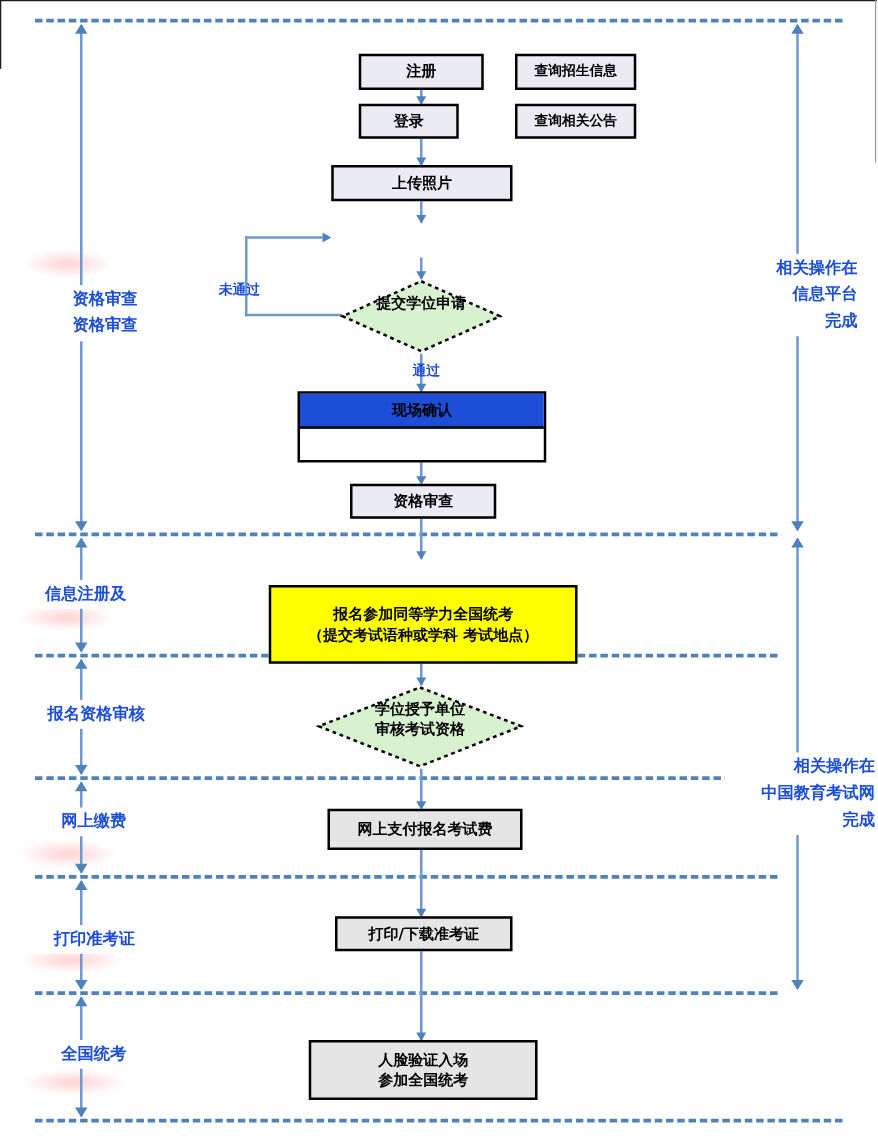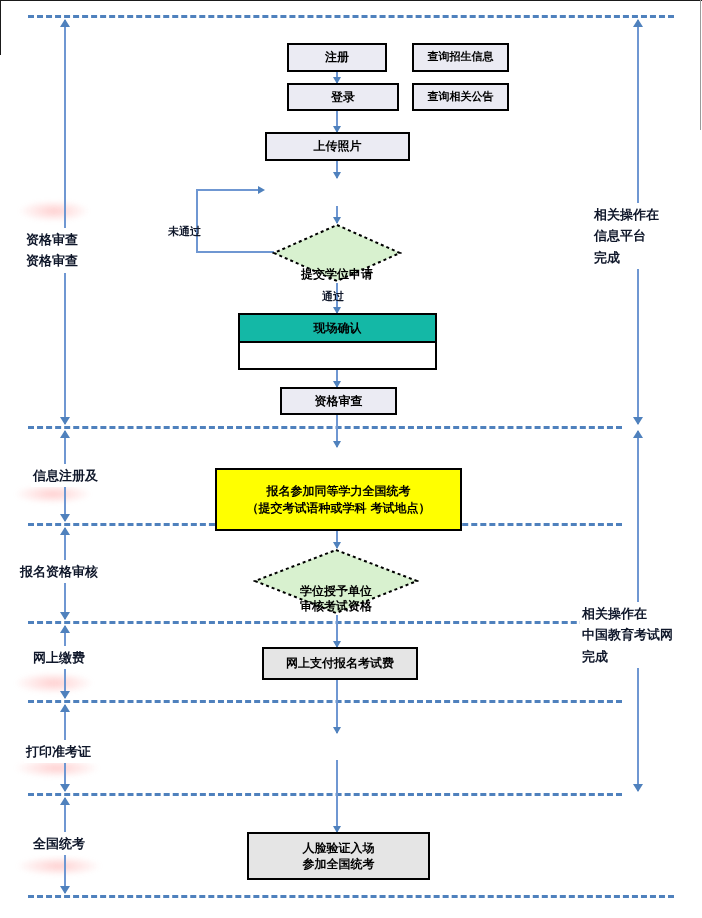--- a/index.html
+++ b/index.html
@@ -22,30 +22,30 @@
   .flow-arrow .down{position:absolute;bottom:-1px;left:-3px;width:0;height:0;border-left:4px solid transparent;border-right:4px solid transparent;border-top:7px solid #4F81BD;}
   .loop-line{position:absolute;background:#6f97d2;}
   .loop-ah-right{position:absolute;width:0;height:0;border-top:4px solid transparent;border-bottom:4px solid transparent;border-left:7px solid #4F81BD;}
   
   .box{position:absolute;display:flex;align-items:center;justify-content:center;
        background:#EBEBF3;border:2px solid #000;box-sizing:border-box;
        font-size:12px;font-weight:bold;color:#000;text-align:center;line-height:1.35;}
   .box.yellow{background:#FFFF00;margin-top:21px;}
   .box.teal{background:#e5e5e5;}
   .compound{position:absolute;border:2px solid #000;box-sizing:border-box;display:flex;flex-direction:column;}
-  .compound .top-cell{flex:0 0 26px;background:#14b8a6;border-bottom:2px solid #000;display:flex;align-items:center;justify-content:center;font-size:12px;font-weight:bold;}
+  .compound .top-cell{flex:0 0 26px;background:#1d4ed8;border-bottom:2px solid #000;display:flex;align-items:center;justify-content:center;font-size:12px;font-weight:bold;}
   .compound .bottom-row{flex:1;display:flex;}
   .compound .cell{background:#FFFF00;display:flex;align-items:center;justify-content:center;font-size:11px;font-weight:bold;}
   .compound .cell.first{border-right:2px solid #000;}
   
   .diamond{position:absolute;}
   .diamond svg{position:absolute;left:0;top:0;}
-  .diamond .dtext{position:absolute;left:0;top:0;width:100%;height:100%;display:flex;flex-direction:column;align-items:center;justify-content:flex-end;font-size:12px;font-weight:bold;color:#000;line-height:1.3;text-align:center;}
-  
-  .redlbl{position:absolute;color:#0f172a;font-weight:bold;text-align:left;}
+  .diamond .dtext{position:absolute;left:0;top:12px;width:100%;height:100%;display:flex;flex-direction:column;align-items:center;justify-content:flex-start;font-size:12px;font-weight:bold;color:#000;line-height:1.3;text-align:center;}
+  
+  .redlbl{position:absolute;color:#1d4ed8;font-weight:bold;text-align:right;}
   .stage-label{font-size:13px;background:#fff;line-height:1.65;padding:1px 2px;}
   .edge-label{font-size:11px;}
   
   .blob{position:absolute;border-radius:50%;background:radial-gradient(ellipse at center,rgba(255,130,130,0.38),rgba(255,160,160,0) 70%);filter:blur(2px);}
 </style>
 </head>
 <body>
 
 <div id="canvas">
 
@@ -158,21 +158,21 @@
 
   <div class="loop-line" style="left:196px;top:251px;width:78px;height:2px"></div>
   <div class="loop-line" style="left:196px;top:189px;width:2px;height:64px"></div>
   <div class="loop-line" style="left:196px;top:189px;width:62px;height:2px"></div>
   <i class="loop-ah-right" style="left:258px;top:186px"></i>
   <div class="redlbl edge-label" style="left:168px;top:224px;width:40px">未通过</div>
   <div class="redlbl edge-label" style="left:322px;top:289px;width:30px">通过</div>
 
   <div class="box" style="left:412px;top:43px;width:97px;height:29px;font-size:11px">查询招生信息</div>
   <div class="box" style="left:287px;top:43px;width:100px;height:29px">注册</div>
-  <div class="box" style="left:287px;top:83px;width:112px;height:28px">登录</div>
+  <div class="box" style="left:287px;top:83px;width:80px;height:28px">登录</div>
   <div class="box" style="left:412px;top:83px;width:97px;height:28px;font-size:11px">查询相关公告</div>
   <div class="box" style="left:265px;top:132px;width:145px;height:29px">上传照片</div>
 
   <div class="diamond" style="left:272px;top:223px;width:130px;height:60px">
     <svg width="130" height="60" viewBox="0 0 130 60">
       <polygon points="65,2 128,30 65,58 2,30" fill="#D8F1CF" stroke="#000" stroke-width="2" stroke-dasharray="3 3"></polygon>
     </svg>
     <div class="dtext">
         <span>提交学位申请</span>
       </div>
@@ -193,19 +193,20 @@
     <svg width="166" height="67" viewBox="0 0 166 67">
       <polygon points="83,2 164,33 83,65 2,33" fill="#D8F1CF" stroke="#000" stroke-width="2" stroke-dasharray="3 3"></polygon>
     </svg>
     <div class="dtext">
       <span>学位授予单位</span>
       <span>审核考试资格</span>
     </div>
   </div>
 
   <div class="box teal" style="left:262px;top:647px;width:156px;height:33px">网上支付报名考试费</div>
+  <div class="box teal" style="left:268px;top:733px;width:142px;height:28px">打印/下载准考证</div>
 
   <div class="box teal" style="left:247px;top:832px;width:183px;height:48px;flex-direction:column">
     <div>人脸验证入场</div>
     <div>参加全国统考</div>
   </div>
 
 </div>
 
 </body></html>

